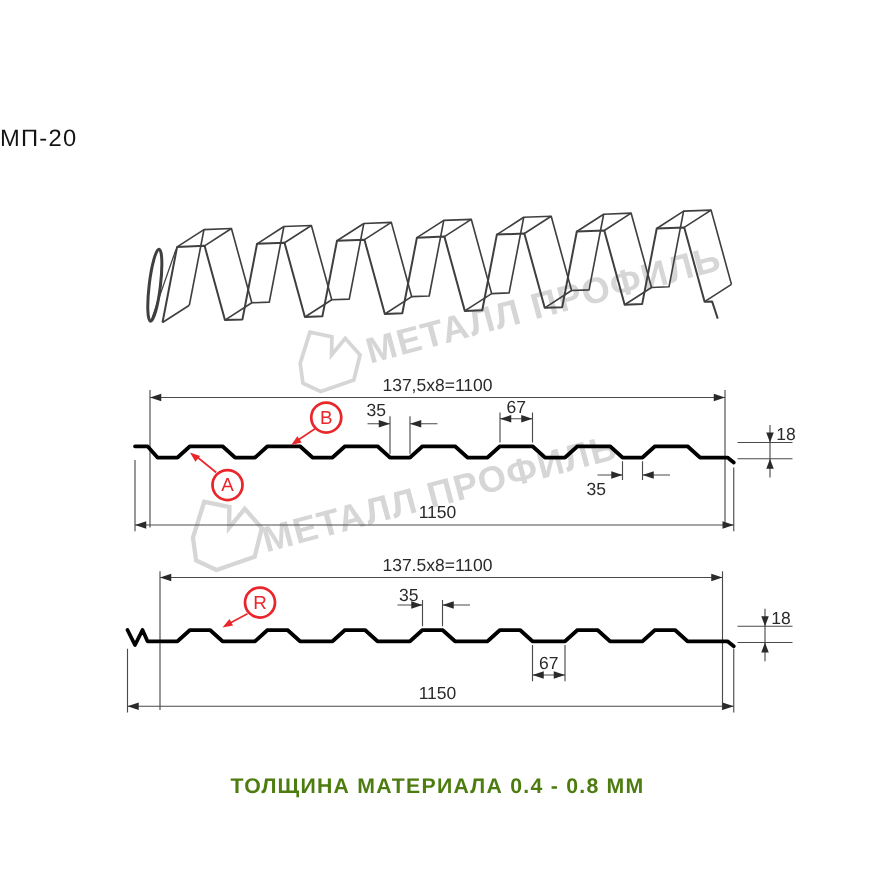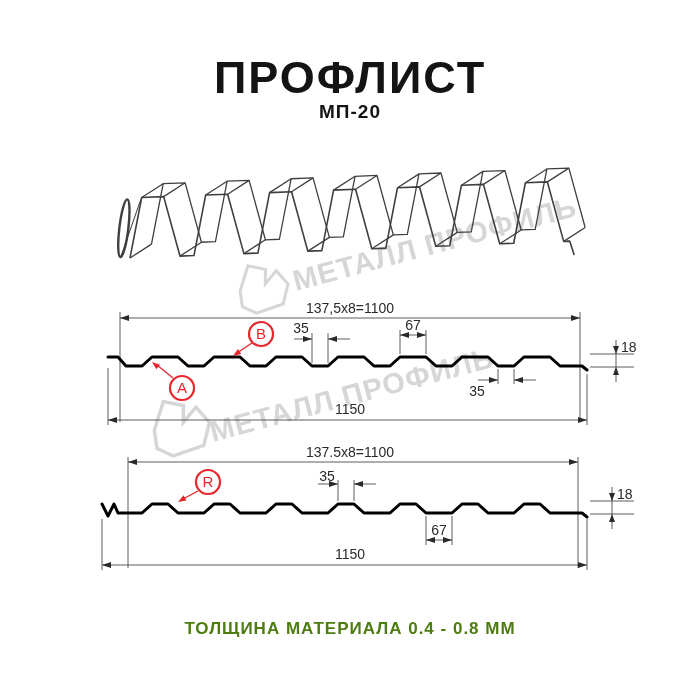--- a/index.html
+++ b/index.html
@@ -1,35 +1,34 @@
 <!DOCTYPE html>
 <html><head>
 <meta charset="utf-8">
 <style>
   html,body{margin:0;padding:0;background:#ffffff;}
   .page{position:relative;width:700px;height:700px;background:#ffffff;overflow:hidden;
         font-family:"Liberation Sans", sans-serif;}
   .title{position:absolute;top:52px;left:0;width:700px;text-align:center;
          font-size:45px;font-weight:800;letter-spacing:2px;color:#141414;}
-  .subtitle{position:absolute;top:101px;left:0;width:700px;text-align:center;
-         font-size:19px;font-weight:700;letter-spacing:1px;color:#141414;}
+  .subtitle{position:absolute;top:101px;left:0;width:700px;text-align:left;
+         font-size:19px;font-weight:400;letter-spacing:1px;color:#141414;}
   .footer{position:absolute;top:619px;left:0;width:700px;text-align:center;
          font-size:17px;font-weight:700;letter-spacing:1px;color:#4d7c0f;}
   svg{position:absolute;top:0;left:0;}
   .dimtxt{font-family:"Liberation Sans",sans-serif;font-size:14px;fill:#2a2a2a;}
   .redtxt{font-family:"Liberation Sans",sans-serif;font-size:15px;fill:#e8262b;}
   .wmtxt{font-family:"Liberation Sans",sans-serif;font-size:29px;font-weight:700;
          letter-spacing:1px;fill:#d6d6d6;}
 </style>
 </head>
 <body>
 
 <div class="page">
 
-  <div class="title">ПРОФЛИСТ</div>
   <div class="subtitle">МП-20</div>
 
   <svg width="700" height="700" viewBox="0 0 700 700">
 
     <g transform="translate(232,268) rotate(-15)" stroke="#d6d6d6" stroke-width="3" fill="none">
       <path d="M2,24 L16,2 L32,10 L28,24 L42,14 L50,30 L40,48 L12,50 L0,40 Z"></path>
     </g>
     <text class="wmtxt" transform="translate(296,291) rotate(-15)">МЕТАЛЛ ПРОФИЛЬ</text>
 
     <g transform="translate(145,404) rotate(-15) scale(1.15)" stroke="#d6d6d6" stroke-width="3" fill="none">

